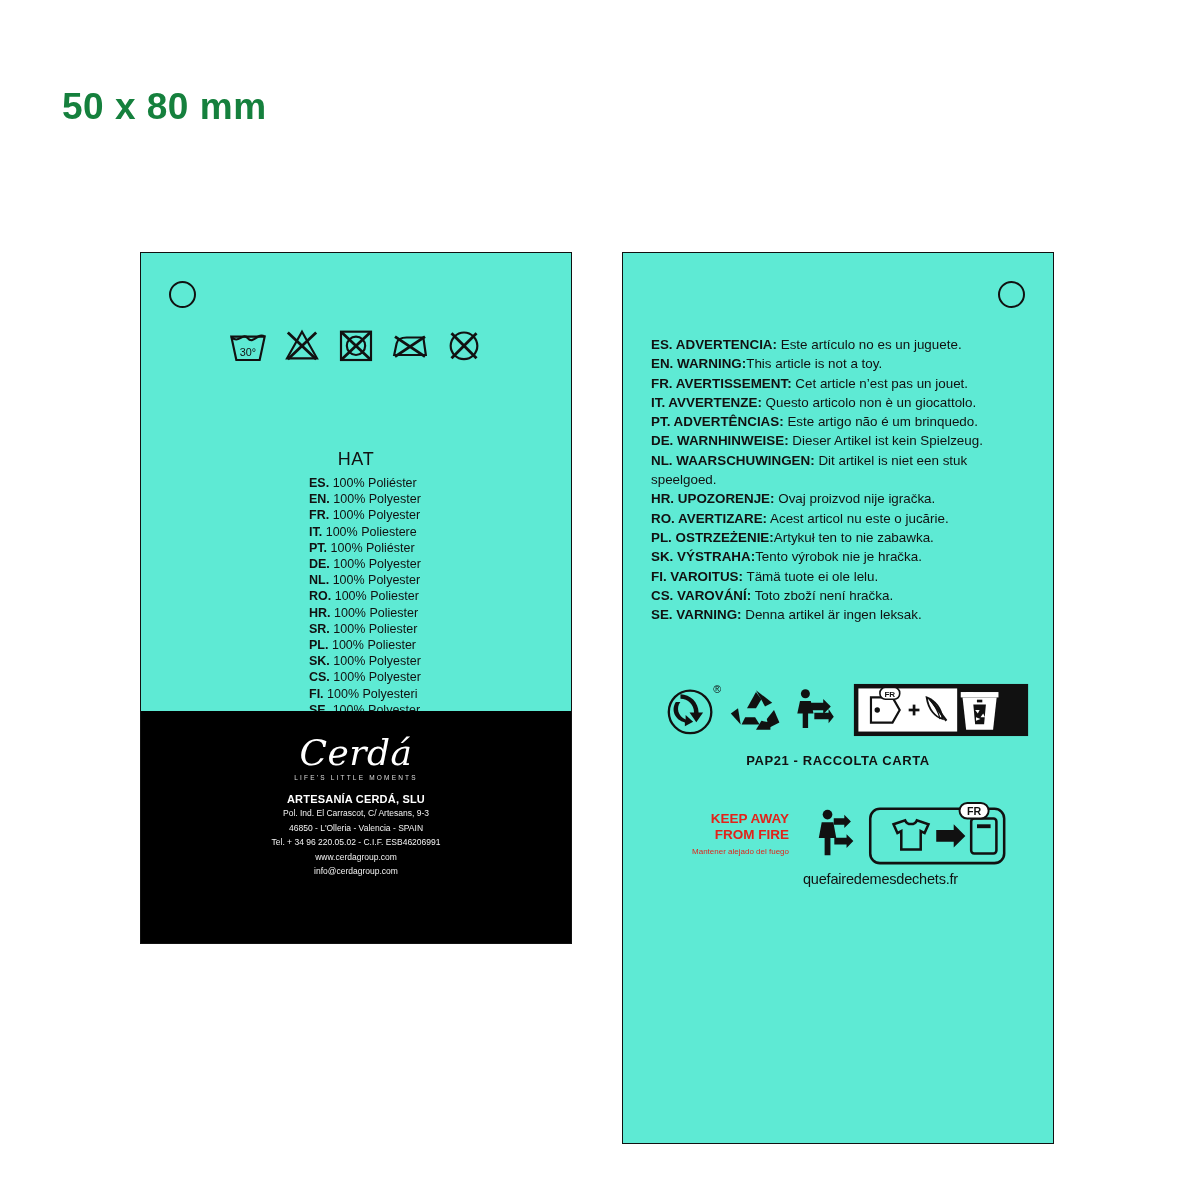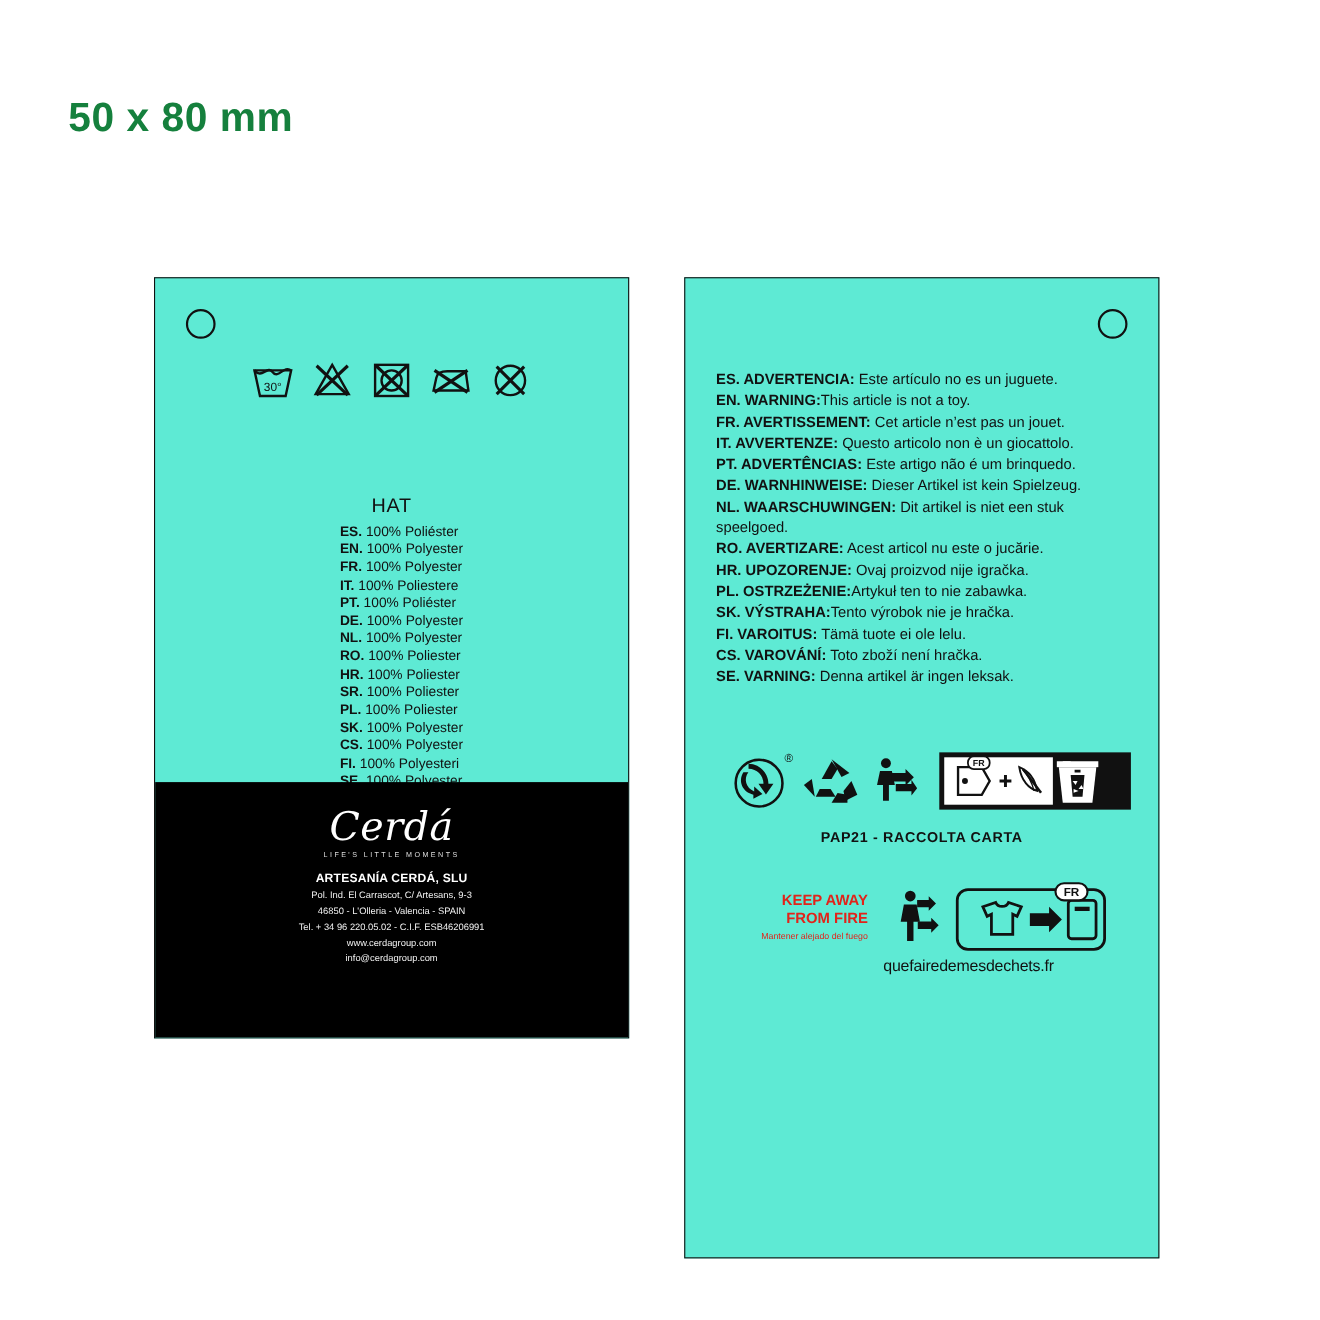--- a/index.html
+++ b/index.html
@@ -293,22 +293,22 @@
   <div class="punch-hole punch-back"></div>
 
   <div class="warnings">
     <div class="warn-line"><b>ES. ADVERTENCIA:</b><span> Este artículo no es un juguete.</span></div>
     <div class="warn-line"><b>EN. WARNING:</b><span>This article is not a toy.</span></div>
     <div class="warn-line"><b>FR. AVERTISSEMENT:</b><span> Cet article n’est pas un jouet.</span></div>
     <div class="warn-line"><b>IT. AVVERTENZE:</b><span> Questo articolo non è un giocattolo.</span></div>
     <div class="warn-line"><b>PT. ADVERTÊNCIAS:</b><span> Este artigo não é um brinquedo.</span></div>
     <div class="warn-line"><b>DE. WARNHINWEISE:</b><span> Dieser Artikel ist kein Spielzeug.</span></div>
     <div class="warn-line"><b>NL. WAARSCHUWINGEN:</b><span> Dit artikel is niet een stuk speelgoed.</span></div>
+    <div class="warn-line"><b>HR. UPOZORENJE:</b><span> Ovaj proizvod nije igračka.</span></div>
     <div class="warn-line"><b>RO. AVERTIZARE:</b><span> Acest articol nu este o jucărie.</span></div>
-    <div class="warn-line"><b>HR. UPOZORENJE:</b><span> Ovaj proizvod nije igračka.</span></div>
     <div class="warn-line"><b>PL. OSTRZEŻENIE:</b><span>Artykuł ten to nie zabawka.</span></div>
     <div class="warn-line"><b>SK. VÝSTRAHA:</b><span>Tento výrobok nie je hračka.</span></div>
     <div class="warn-line"><b>FI. VAROITUS:</b><span> Tämä tuote ei ole lelu.</span></div>
     <div class="warn-line"><b>CS. VAROVÁNÍ:</b><span> Toto zboží není hračka.</span></div>
     <div class="warn-line"><b>SE. VARNING:</b><span> Denna artikel är ingen leksak.</span></div>
   </div>
 
   <div class="recycle-row">
 
     <svg width="58" height="58" viewBox="0 0 60 60">

